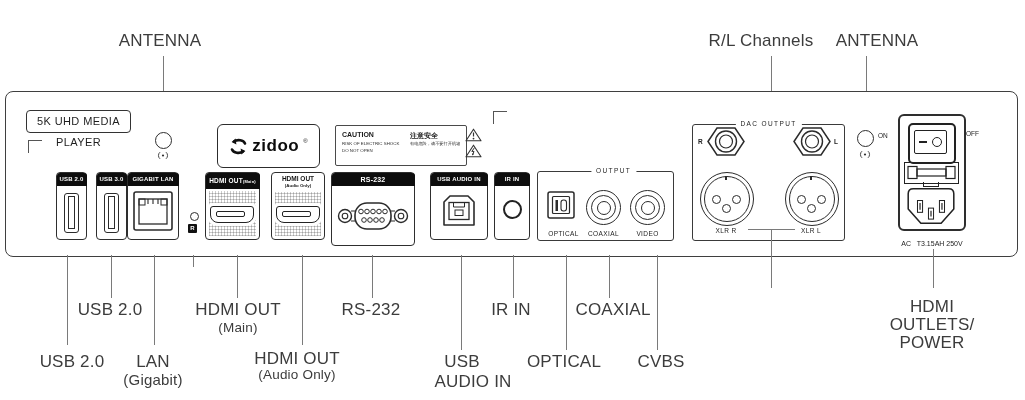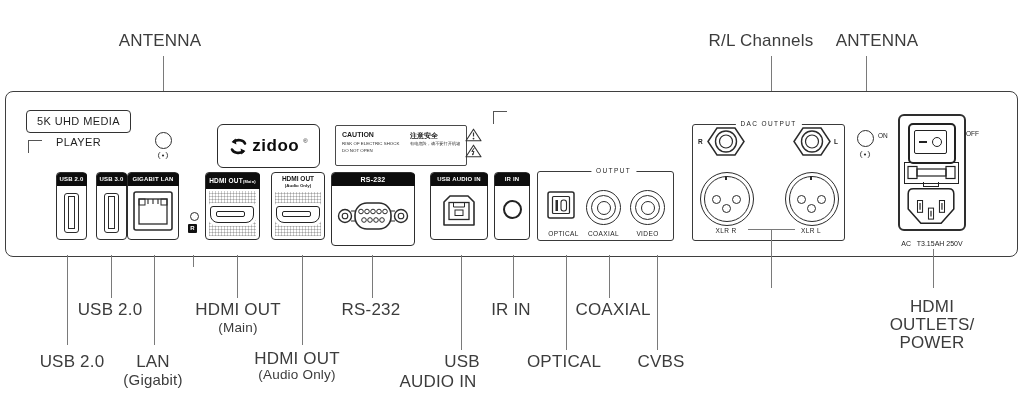--- a/index.html
+++ b/index.html
@@ -282,21 +282,21 @@
   <div class="callout" style="left:22px;top:352px;width:100px;">USB 2.0</div>
   <div class="callout" style="left:60px;top:300px;width:100px;">USB 2.0</div>
   <div class="callout" style="left:103px;top:352px;width:100px;">LAN</div>
   <div class="callout sub" style="left:103px;top:371px;width:100px;font-size:15px;">(Gigabit)</div>
   <div class="callout" style="left:188px;top:300px;width:100px;">HDMI OUT</div>
   <div class="callout sub" style="left:188px;top:320px;width:100px;">(Main)</div>
   <div class="callout" style="left:247px;top:349px;width:100px;">HDMI OUT</div>
   <div class="callout sub" style="left:247px;top:367px;width:100px;">(Audio Only)</div>
   <div class="callout" style="left:321px;top:300px;width:100px;">RS-232</div>
   <div class="callout" style="left:412px;top:352px;width:100px;">USB</div>
-  <div class="callout" style="left:388px;top:372px;width:100px;">AUDIO IN</div>
+  <div class="callout" style="left:423px;top:372px;width:100px;">AUDIO IN</div>
   <div class="callout" style="left:461px;top:300px;width:100px;">IR IN</div>
   <div class="callout" style="left:514px;top:352px;width:100px;">OPTICAL</div>
   <div class="callout" style="left:563px;top:300px;width:100px;">COAXIAL</div>
   <div class="callout" style="left:611px;top:352px;width:100px;">CVBS</div>
   <div class="callout" style="left:882px;top:297px;width:100px;">HDMI</div>
   <div class="callout" style="left:882px;top:315px;width:100px;">OUTLETS/</div>
   <div class="callout" style="left:882px;top:333px;width:100px;">POWER</div>
 
 </div>
 

